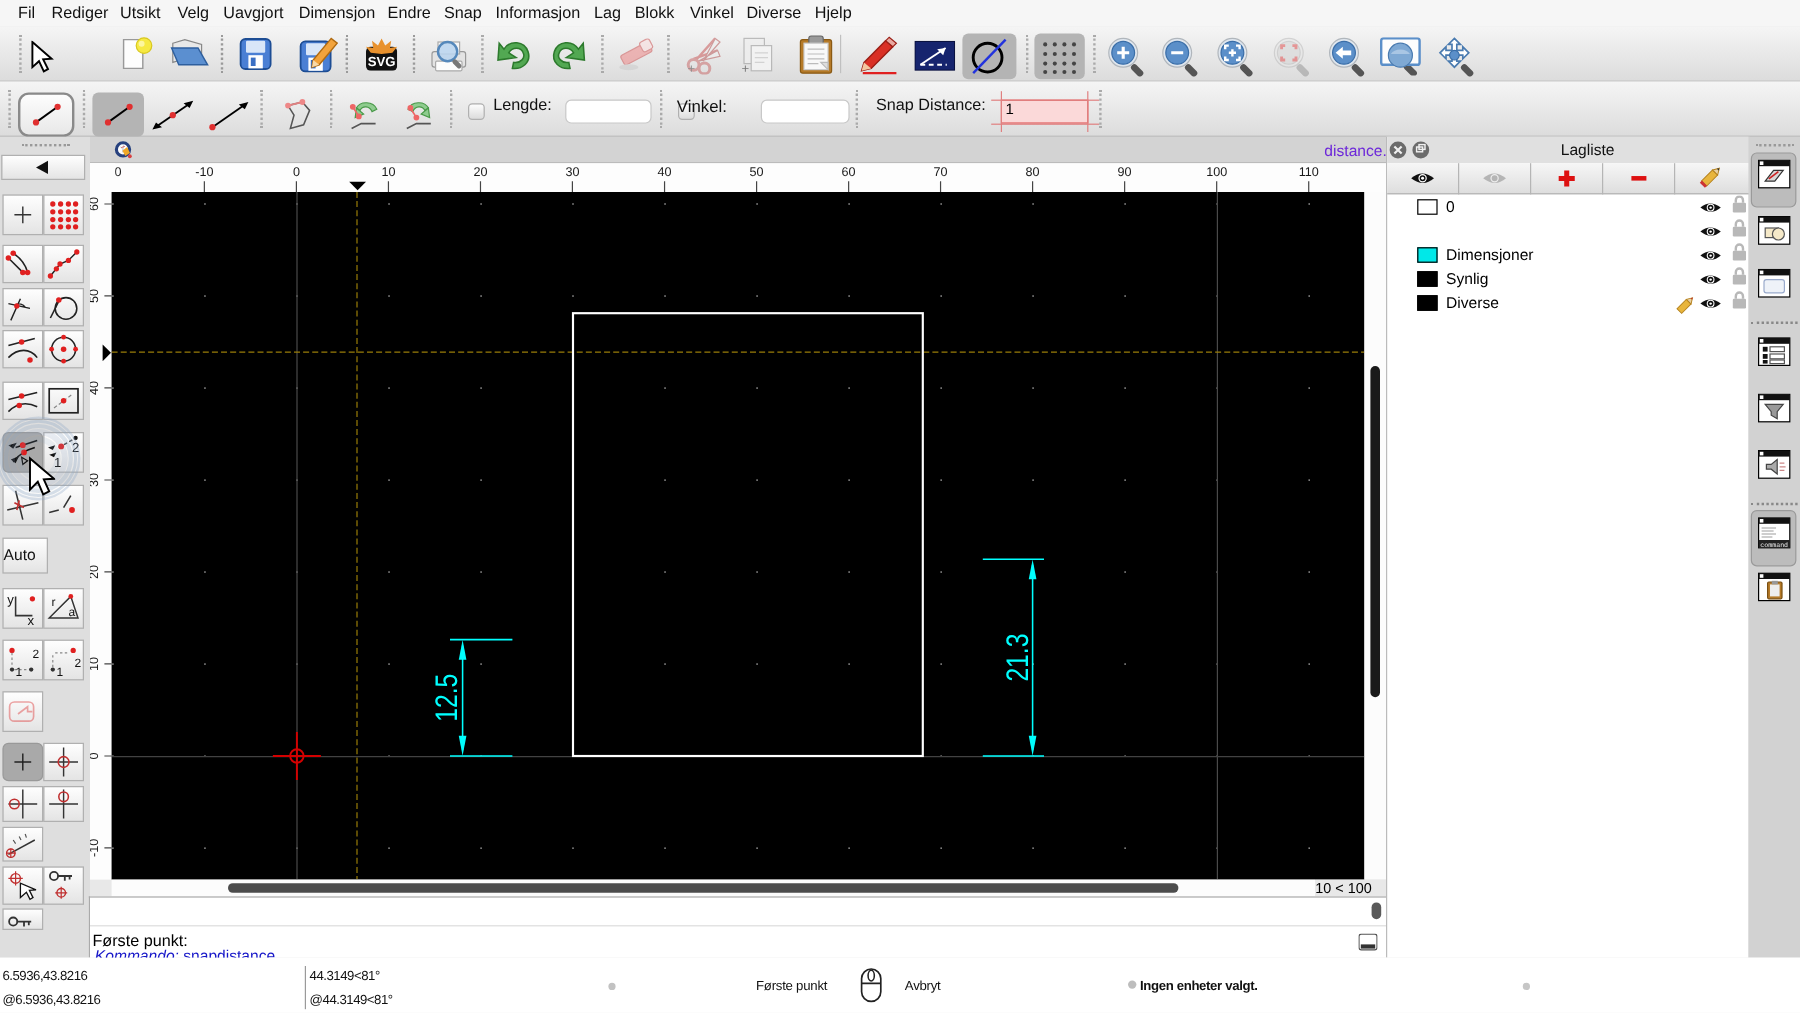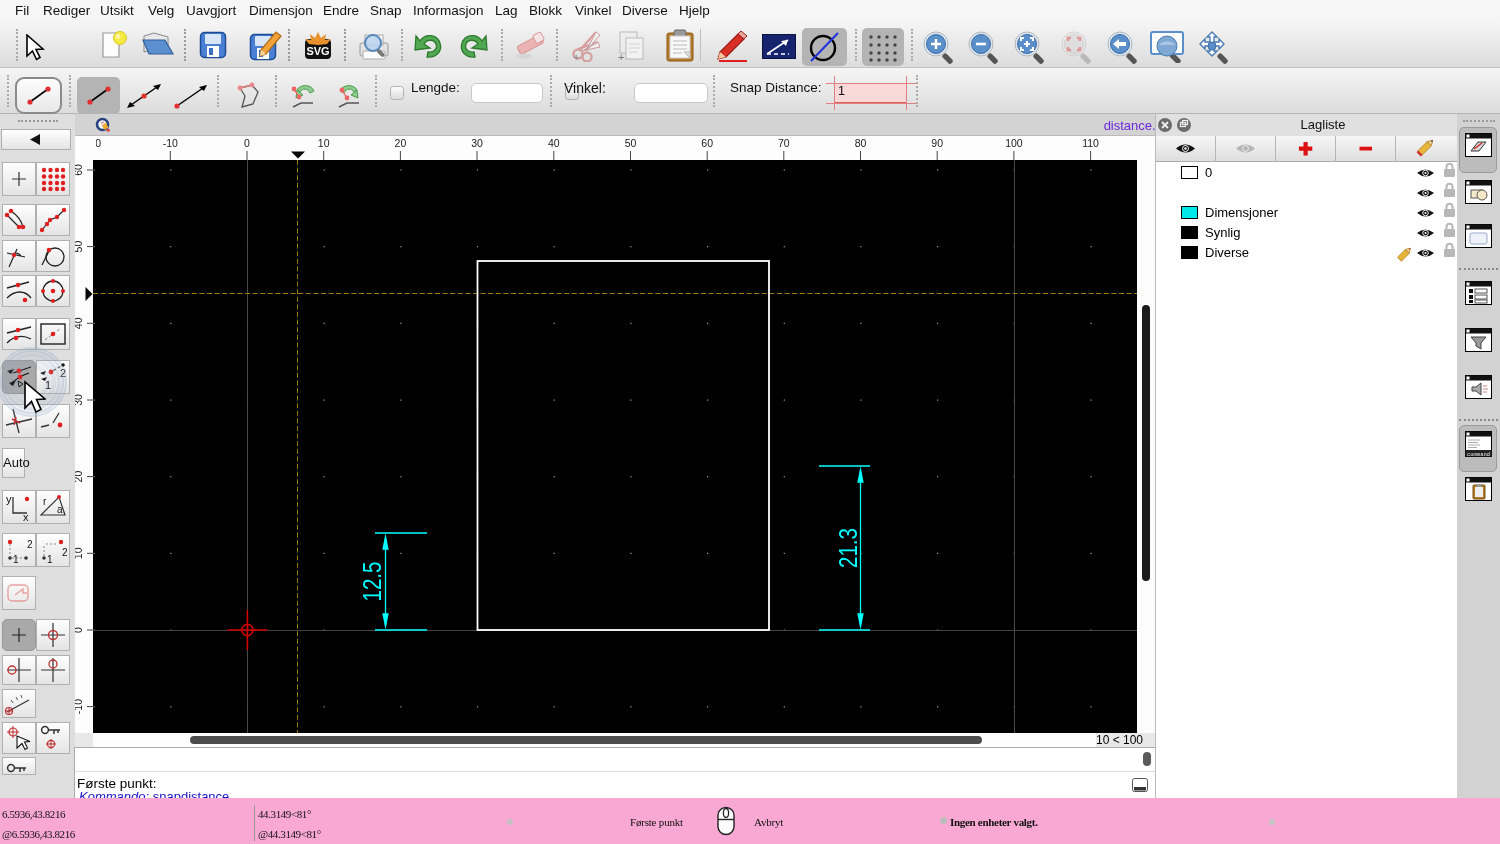--- a/index.html
+++ b/index.html
@@ -43,21 +43,21 @@
 #rpanel { position:absolute; top:114px; left:1155px; width:302px; height:684px; background:#fff; border-left:1px solid #bbb;}
 #rptitle { position:absolute; top:0; left:0; width:302px; height:22px; background:#e0e0e0; }
 #rptoolbar { position:absolute; top:22px; left:0; width:302px; height:26px; background:linear-gradient(#f6f6f6,#dedede); border-bottom:1px solid #aaa;}
 .rpbtn { position:absolute; top:0; width:60px; height:26px; border-right:1px solid #b5b5b5; }
 .lrow { position:absolute; left:0; width:302px; height:20px; font-size:13px; color:#000;}
 .swatch { position:absolute; left:25px; top:3px; width:17px; height:13px; border:1px solid #000; }
 
 #rstrip { position:absolute; top:114px; left:1457px; width:43px; height:684px; background:#d2d2d2; }
 .rsbtn { position:absolute; left:4px; width:35px; height:35px; }
 
-#statusbar { position:absolute; top:798px; left:0; width:1500px; height:46px; background:#f9a8d4; font-size:11.5px; color:#111;font-family:Liberation Serif, serif;}
+#statusbar { position:absolute; top:798px; left:0; width:1500px; height:46px; background:#ffffff; font-size:11.5px; color:#111;}
 #statusbar div { position:absolute; }
 </style>
 </head>
 <body>
 <div id="app">
   <div id="menubar">
     <span style="left:15px">Fil</span>
       <span style="left:43px">Rediger</span>
       <span style="left:100px">Utsikt</span>
       <span style="left:148px">Velg</span>
@@ -392,21 +392,21 @@
           <text x="23" y="16" font-size="11" fill="#111" font-family="Liberation Sans">2</text>
         </svg></div>
     <div class="sbtn" style="left:2px;top:290px;height:34px"><svg width="32" height="32">
           <path d="M10,4 L16,28 M3,20 L29,14" stroke="#333" stroke-width="1.3"></path>
           <path d="M9,14 l8,4 M13,12 l-2,8" stroke="#c03030" stroke-width="1.4"></path>
         </svg></div>
     <div class="sbtn" style="left:36px;top:290px;height:34px"><svg width="32" height="32">
           <path d="M4,22 L12,20 M16,18 L22,8" stroke="#333" stroke-width="1.3"></path>
           <circle cx="23" cy="20" r="2.4" fill="#e02020"></circle>
         </svg></div>
-    <div class="sbtn" style="left:2px;top:334px;width:23px;height:30;height:30px;font-size:13px;color:#111;line-height:28px">Auto</div>
+    <div class="sbtn" style="left:2px;top:334px;width:38px;height:30;height:30px;font-size:13px;color:#111;line-height:28px">Auto</div>
     <div class="sbtn" style="left:2px;top:376px;height:34px"><svg width="32" height="32">
           <text x="3" y="12" font-size="11" fill="#111">y</text>
           <path d="M10,6 v16 h14" fill="none" stroke="#333" stroke-width="1.3"></path>
           <text x="20" y="30" font-size="11" fill="#111">x</text>
           <circle cx="24" cy="8" r="2.2" fill="#e02020"></circle>
         </svg></div>
     <div class="sbtn" style="left:36px;top:376px;height:34px"><svg width="32" height="32">
           <path d="M4,24 L28,24 L22,6 Z" fill="none" stroke="#333" stroke-width="1.2"></path>
           <text x="6" y="14" font-size="10" fill="#111">r</text>
           <text x="20" y="22" font-size="10" fill="#111">a</text>

